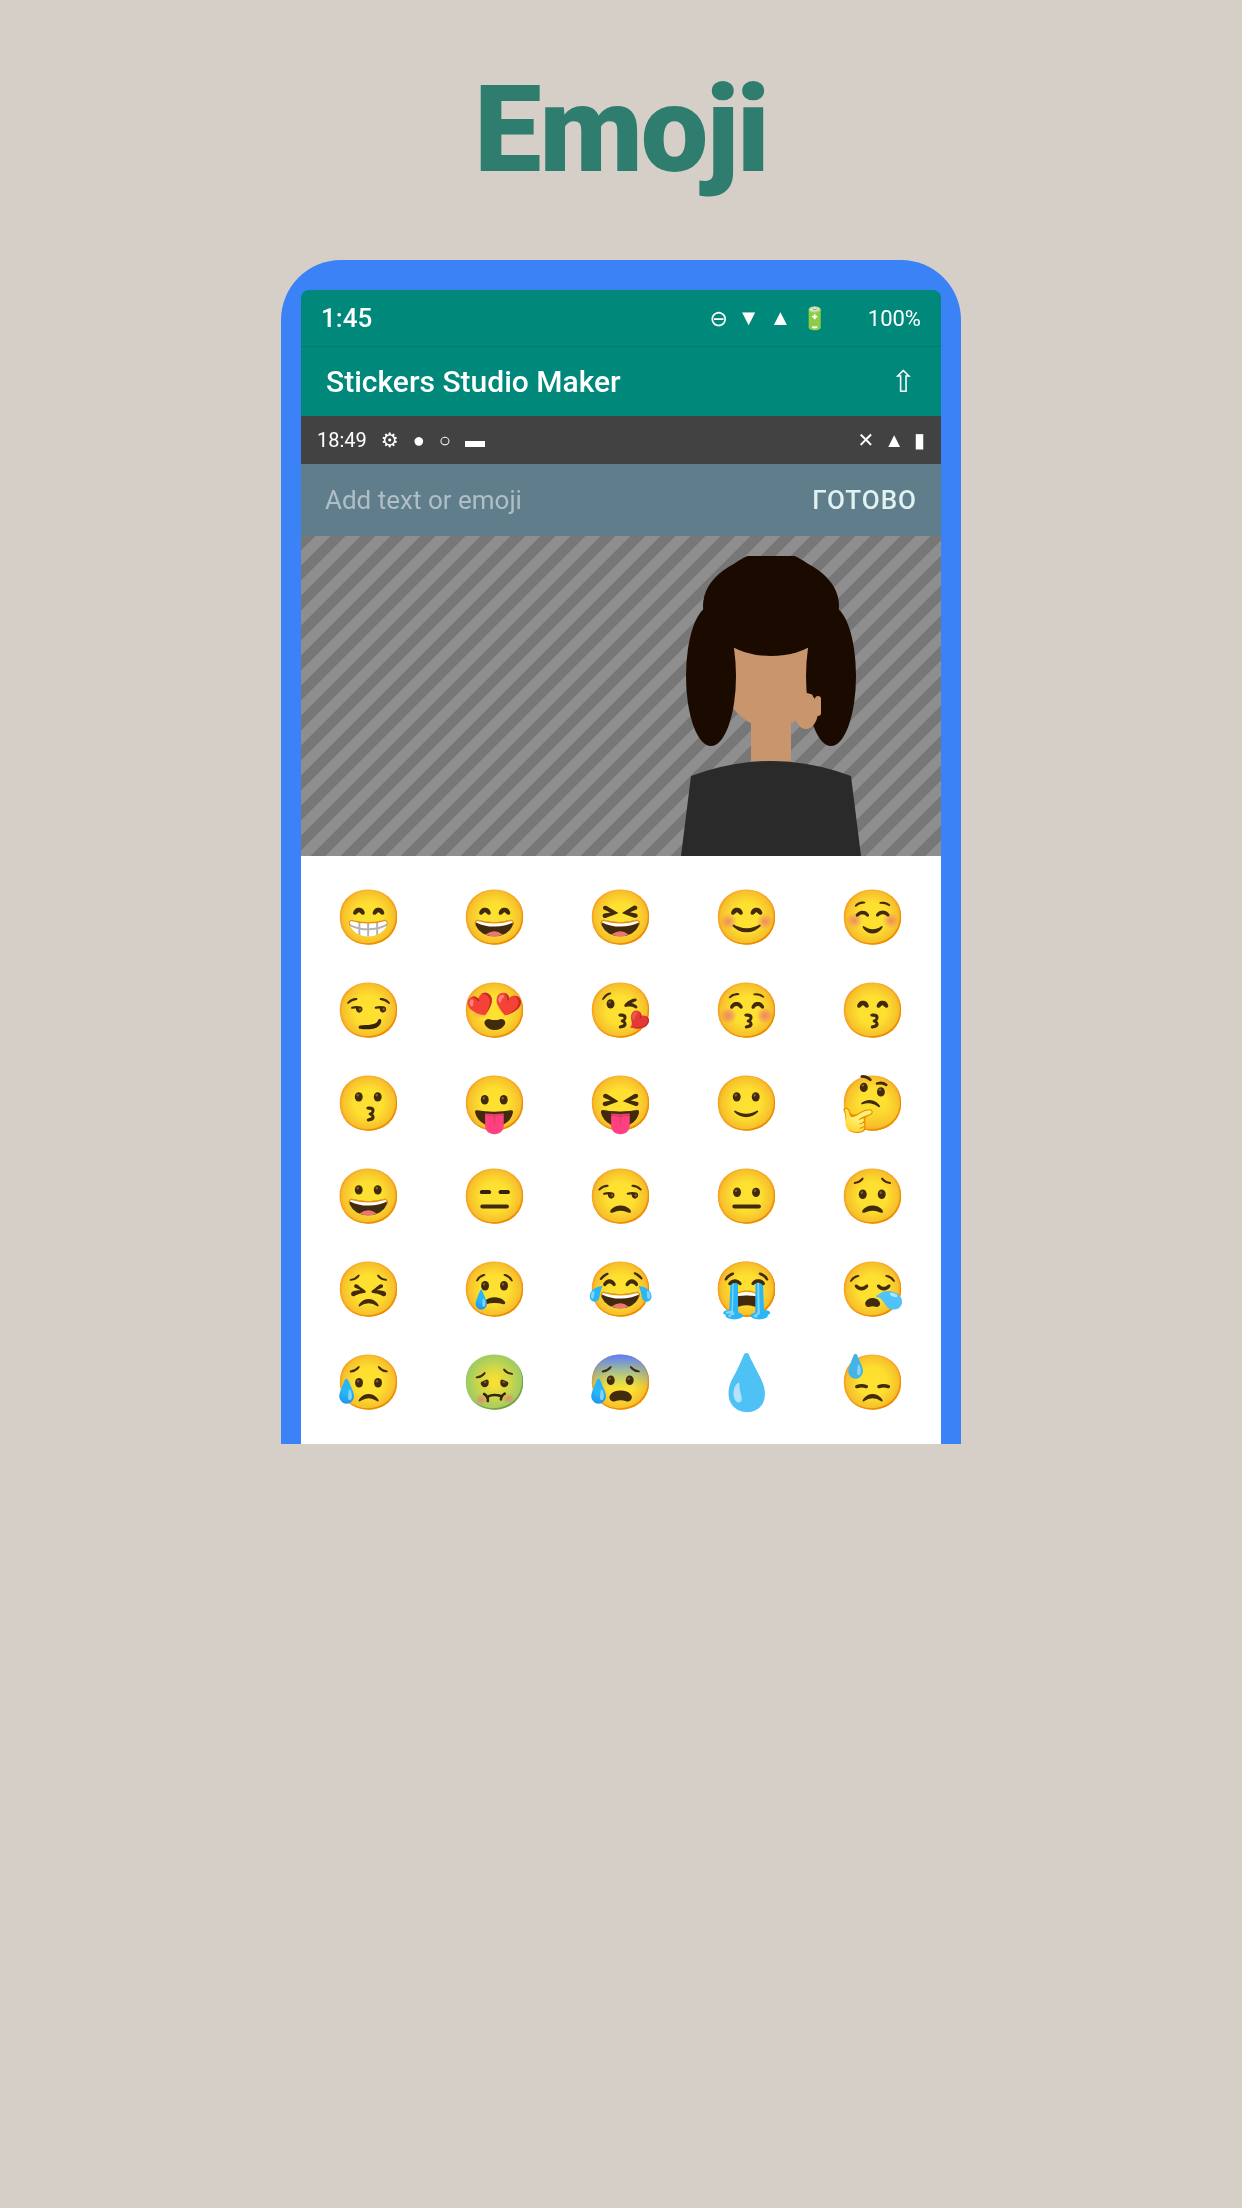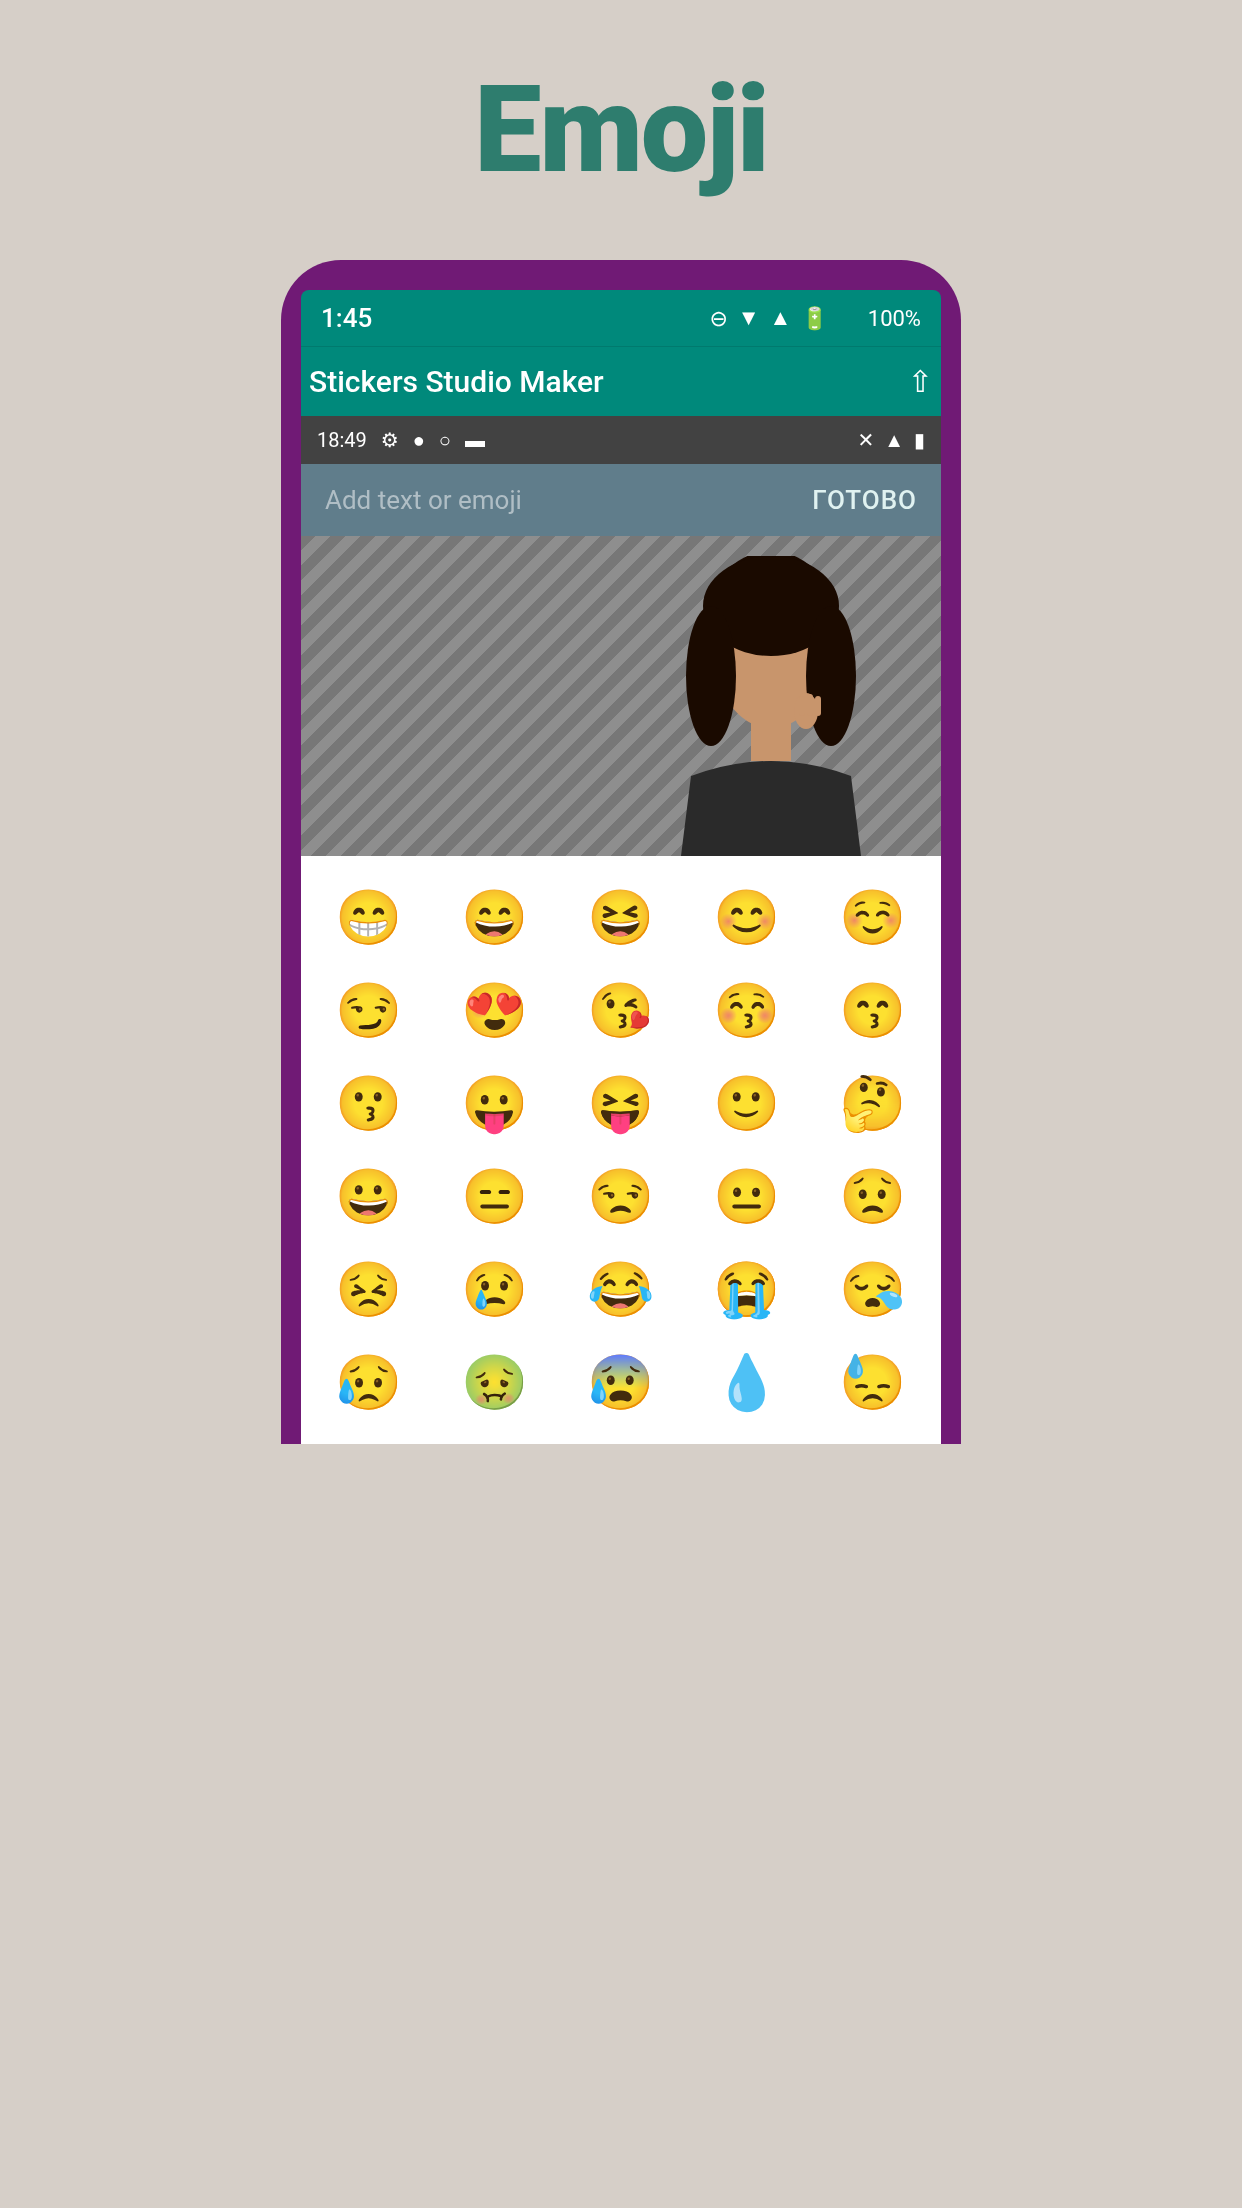--- a/index.html
+++ b/index.html
@@ -21,21 +21,21 @@
       font-weight: 900;
       color: #2e7d6e;
       text-align: center;
       margin-top: 60px;
       margin-bottom: 60px;
       letter-spacing: -2px;
     }
 
     .phone-wrapper {
       width: 680px;
-      background: #701a75;
+      background: #3b82f6;
       border-radius: 60px 60px 0 0;
       padding: 30px 20px 0 20px;
       display: flex;
       flex-direction: column;
       align-items: center;
     }
 
     .phone-screen {
       width: 100%;
       border-radius: 8px 8px 0 0;
@@ -73,21 +73,21 @@
       color: white;
       margin-left: 29px;
     }
 
     
     .app-bar {
       background: #00897b;
       display: flex;
       justify-content: space-between;
       align-items: center;
-      padding: 14px 8px;
+      padding: 14px 25px;
       height: 70px;
       border-top: 1px solid #007a6e;
     }
 
     .app-title {
       color: white;
       font-size: 30px;
       font-weight: 500;
     }
 

